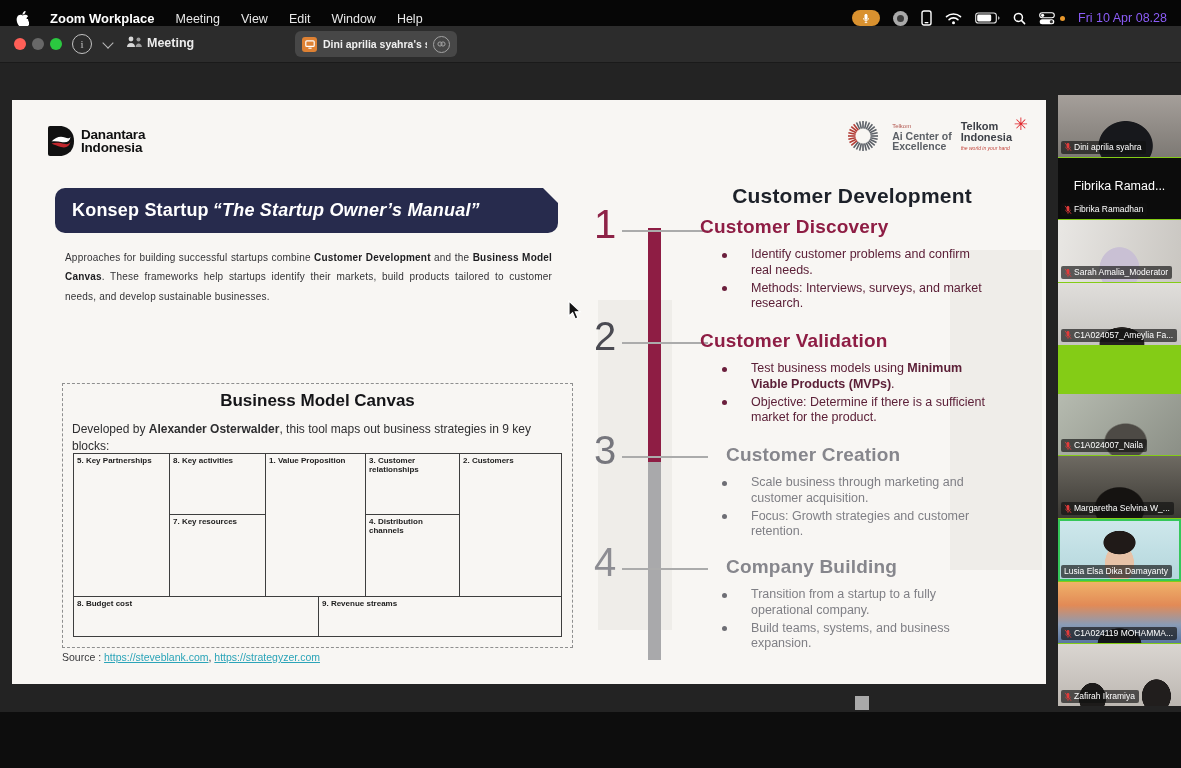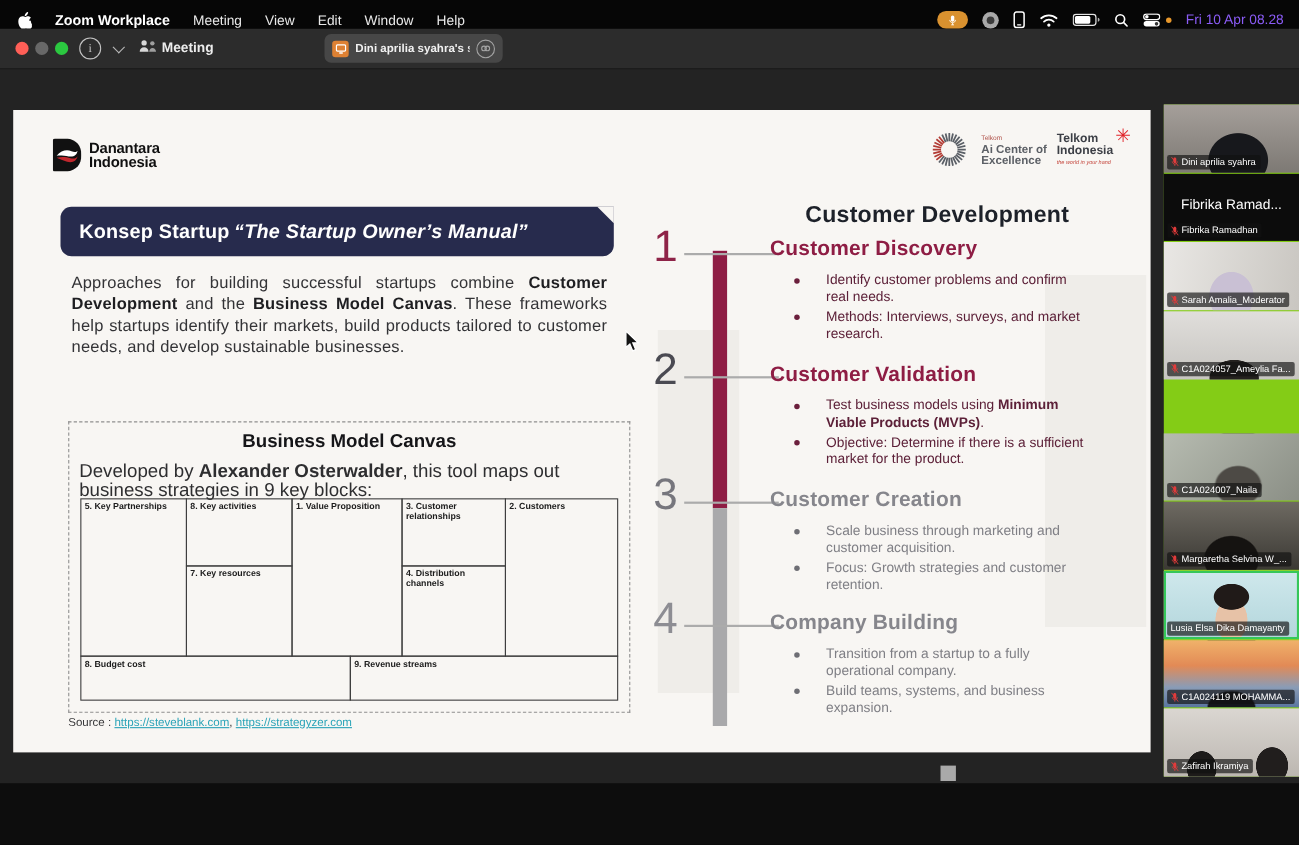--- a/index.html
+++ b/index.html
@@ -53,46 +53,46 @@
   .tlk-star{position:absolute;right:-14px;top:-7px;color:#e0242a;font-size:17px;}
   .tlk-tag{font-size:5px;color:#c5483f;font-style:italic;margin-top:2px;}
 
   .banner{position:absolute;left:43px;top:88px;width:503px;height:45px;background:#272b4d;
           border-radius:10px 0 10px 10px;color:#fff;font-size:18px;font-weight:700;
           display:flex;align-items:center;padding-left:17px;box-sizing:border-box;letter-spacing:.2px;}
   .banner i{font-style:italic;margin-left:4px;}
   .banner::after{content:"";position:absolute;top:0;right:0;width:0;height:0;
                  border-top:15px solid #f8f6f3;border-left:15px solid transparent;}
 
-  .intro{position:absolute;left:53px;top:148px;width:487px;font-size:15px;line-height:19.4px;
+  .intro{position:absolute;left:53px;top:148px;width:487px;font-size:10px;line-height:19.4px;
          text-align:justify;color:#333336;letter-spacing:.2px;}
   .intro b{color:#1e1e21;}
 
   .bmc{position:absolute;left:50px;top:283px;width:511px;height:265px;border:1.5px dashed #8f8f8f;box-sizing:border-box;}
   .bmc-h{position:absolute;left:0;top:7px;width:100%;text-align:center;font-size:17px;font-weight:700;color:#151518;}
-  .bmc-d{position:absolute;left:9px;top:37px;width:492px;font-size:17px;line-height:16.5px;color:#2e2e30;}
+  .bmc-d{position:absolute;left:9px;top:37px;width:492px;font-size:12px;line-height:16.5px;color:#2e2e30;}
   .bmc-table{position:absolute;left:10px;top:69px;width:489px;height:184px;}
   .cell{position:absolute;border:1px solid #3e3e3e;box-sizing:border-box;font-size:8px;font-weight:700;
         color:#1c1c1c;padding:2px 3px;line-height:9px;font-family:"Liberation Sans",sans-serif;}
 
   .src{position:absolute;left:50px;top:551px;font-size:10.5px;color:#38383a;}
   .src a{color:#2ba4b8;text-decoration:underline;}
 
   
   .cd-head{position:absolute;left:690px;top:84px;width:300px;text-align:center;
            font-size:21px;font-weight:700;color:#1d2129;letter-spacing:.2px;}
   .cd-bar-m{position:absolute;left:636px;top:128px;width:13px;height:234px;background:#8e1d44;}
   .cd-bar-g{position:absolute;left:636px;top:362px;width:13px;height:198px;background:#a9a9ab;}
   .cd-tick{position:absolute;left:610px;width:86px;height:2px;background:#ababab;}
   .cd-num{position:absolute;left:576px;width:34px;text-align:center;font-size:40px;font-weight:400;line-height:40px;}
   .n1{color:#8e2347;} .n2{color:#4a4a52;} .n3{color:#76767d;} .n4{color:#8d8d93;}
   .cd-sec{position:absolute;left:688px;width:294px;}
   .cd-title{font-size:19px;font-weight:700;margin-bottom:9px;letter-spacing:.2px;}
   .cd-sec.maroon .cd-title{color:#8e1d44;}
-  .cd-sec.gray .cd-title{color:#86868c;}
+  .cd-sec.gray .cd-title{color:#86868c;margin-left:26px;}
   .cd-sec ul{list-style:none;margin:0;padding:0;}
   .cd-sec li{position:relative;padding-left:51px;font-size:12.5px;line-height:15.8px;margin-bottom:2px;}
   .cd-sec li::before{content:"";position:absolute;left:22px;top:5.5px;width:5px;height:5px;border-radius:50%;}
   .cd-sec.maroon li{color:#5c2038;}
   .cd-sec.maroon li::before{background:#6b1f3c;}
   .cd-sec.gray li{color:#7f7f85;}
   .cd-sec.gray li::before{background:#6e6e74;}
   .cd-sec li b{font-weight:700;}
 
   

